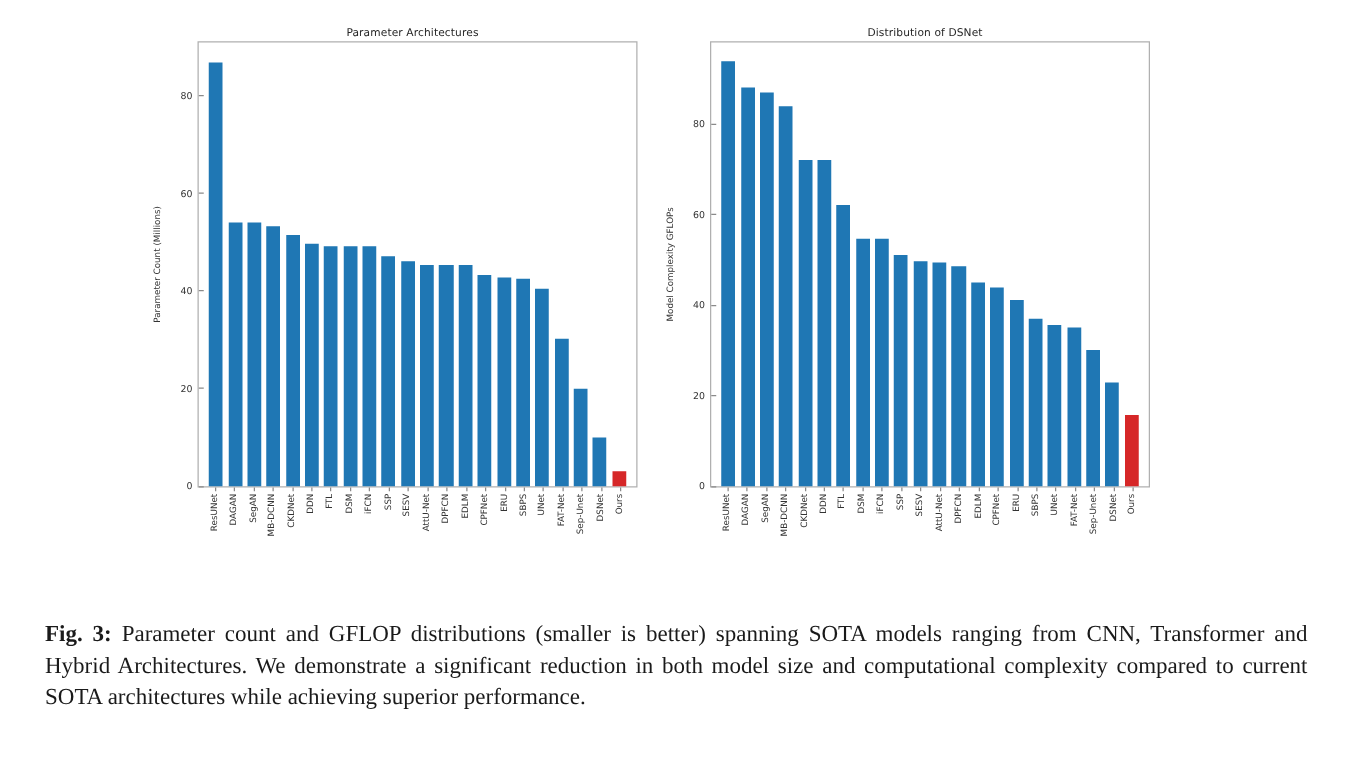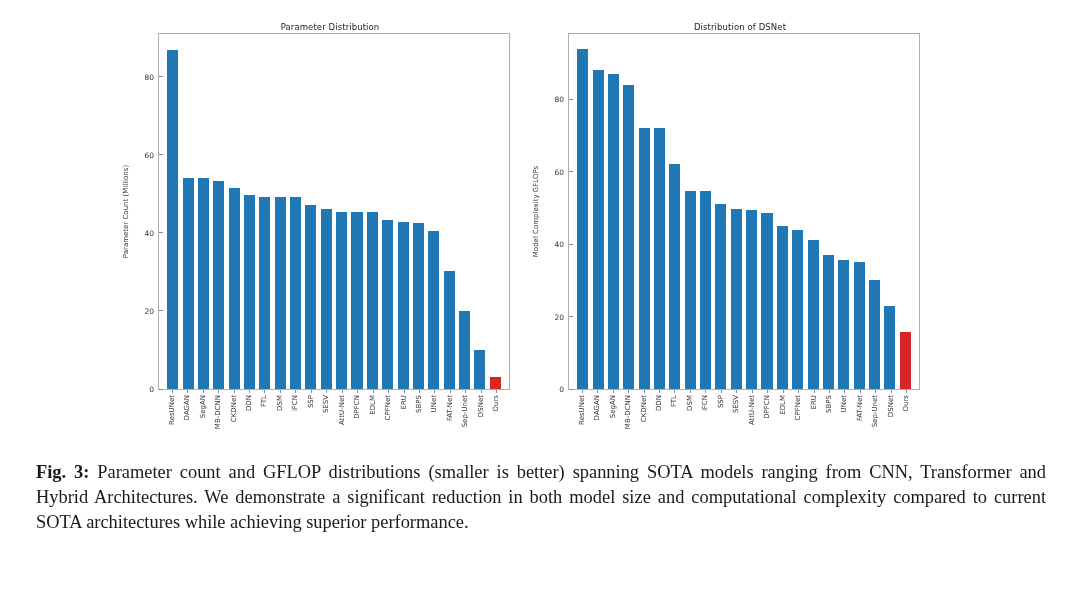--- a/index.html
+++ b/index.html
@@ -120,39 +120,39 @@
     transform:rotate(-90deg) translate(-100%,-50%);
     font-size:7px;
     color:#333;
     white-space:nowrap;
     line-height:1;
   }
 
   
   .caption{
     position:absolute;
-    left:36px;top:460px;
+    left:36px;top:495px;
     width:1010px;
     font-family:"Liberation Serif", serif;
     font-size:18.4px;
     line-height:1.37;
     color:#1a1a1a;
     text-align:justify;
   }
   .caption .figlabel{font-weight:bold;}
 </style>
 </head>
 <body>
 
 <div class="page">
 
   <div class="figure">
 
     <div class="panel panel-left">
-      <div class="panel-title">Parameter Distribution</div>
+      <div class="panel-title">Parameter Architectures</div>
       <div class="ylabel">Parameter Count (Millions)</div>
       <div class="plotbox" id="plot-left">
         <div class="bars" id="bars-left">
             <div class="barslot">
               <div class="bar" style="height: 95.6044%;"></div>
             </div>
             <div class="barslot">
               <div class="bar" style="height: 59.5604%;"></div>
             </div>
             <div class="barslot">

